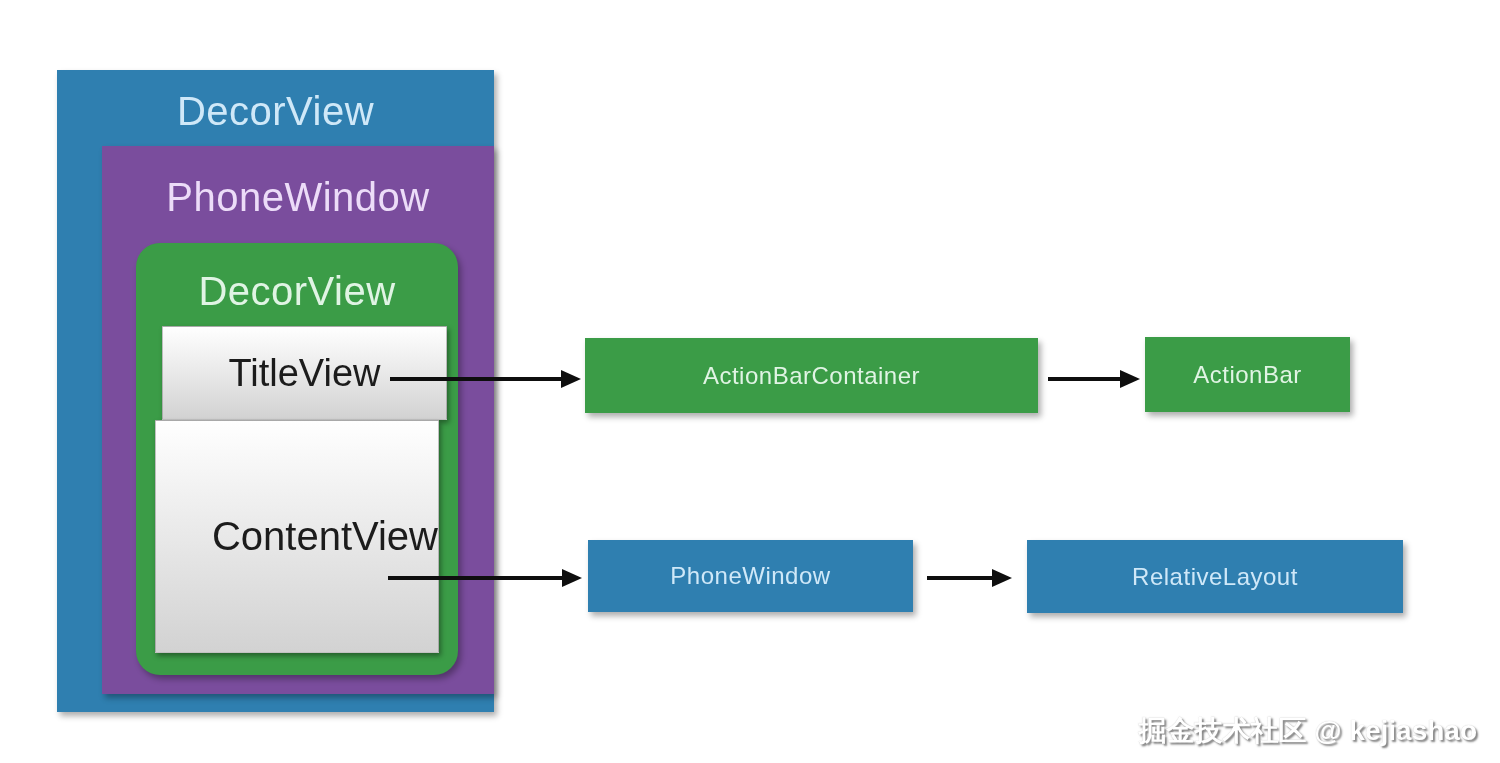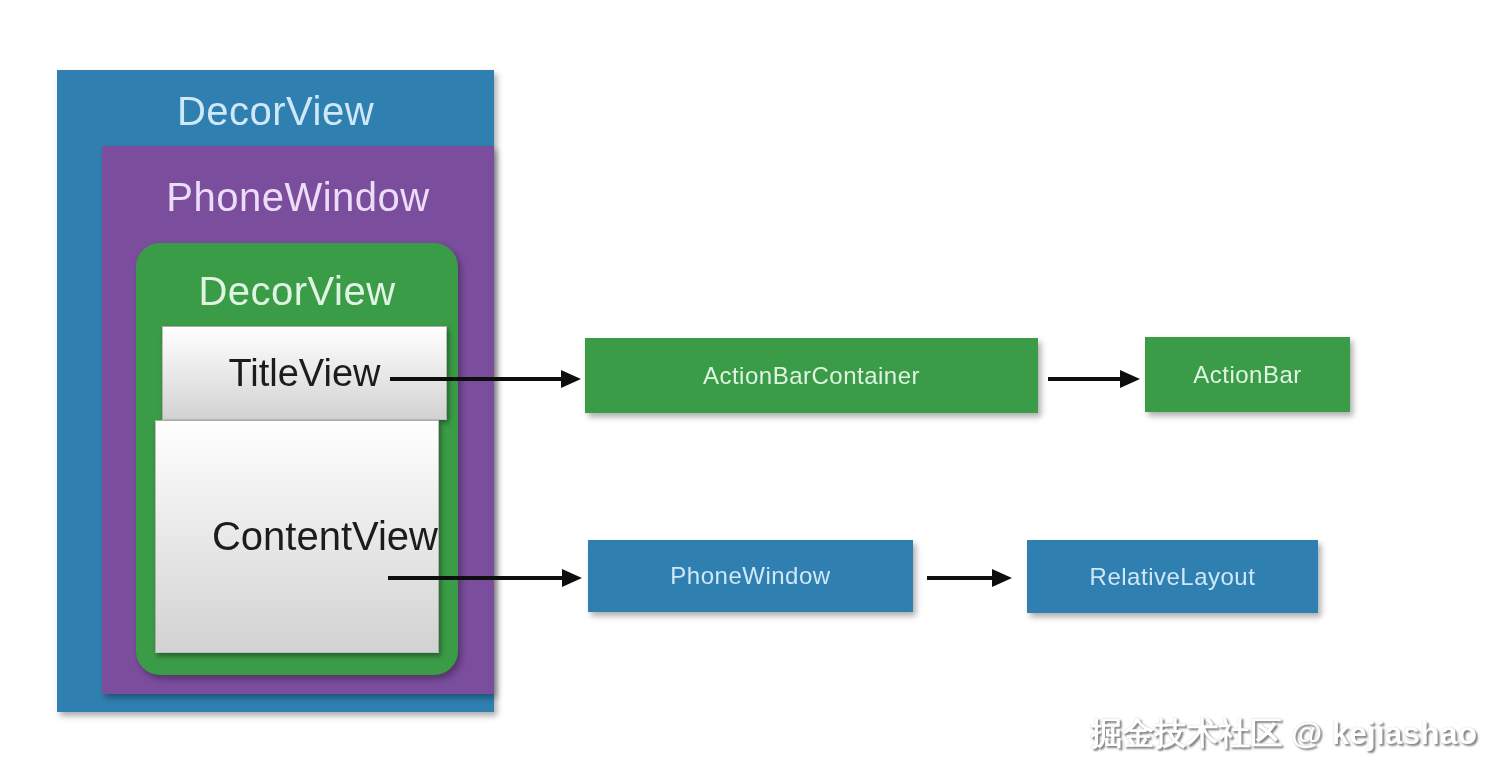--- a/index.html
+++ b/index.html
@@ -62,21 +62,21 @@
     display:flex;align-items:center;justify-content:center;
     font-size:24px;
     letter-spacing:0.5px;
     white-space:nowrap;
   }
   .flow-green{background:var(--green);color:var(--label-on-green);}
   .flow-blue{background:var(--blue);color:var(--label-on-blue);}
   .abc-box{left:585px;top:338px;width:453px;height:75px;}
   .actionbar-box{left:1145px;top:337px;width:205px;height:75px;text-align:center;}
   .framelayout-box{left:588px;top:540px;width:325px;height:72px;}
-  .relativelayout-box{left:1027px;top:540px;width:291px;height:73px;}
+  .relativelayout-box{left:1027px;top:540px;width:376px;height:73px;}
   
   .arrow{position:absolute;height:18px;}
   .arrow .line{
     position:absolute;left:0;right:14px;top:7px;height:4px;
     background:var(--arrow);
   }
   .arrow .head{
     position:absolute;right:0;top:0;
     width:0;height:0;
     border-left:20px solid var(--arrow);
@@ -84,21 +84,21 @@
     border-bottom:9px solid transparent;
   }
   .arrow-1{left:390px;top:370px;width:191px;}
   .arrow-2{left:1048px;top:370px;width:92px;}
   .arrow-3{left:388px;top:569px;width:194px;}
   .arrow-4{left:927px;top:569px;width:85px;}
   
   .watermark{
     position:absolute;
     right:23px;top:712px;
-    font-size:32px;
+    font-size:28px;
     font-weight:700;
     color:var(--watermark-text-color);
     text-shadow:2px 2px 2px rgba(110,110,110,0.85),0 0 1px rgba(150,150,150,0.6);
     white-space:nowrap;
   }
 </style>
 </head>
 <body>
 
 <div class="canvas">

